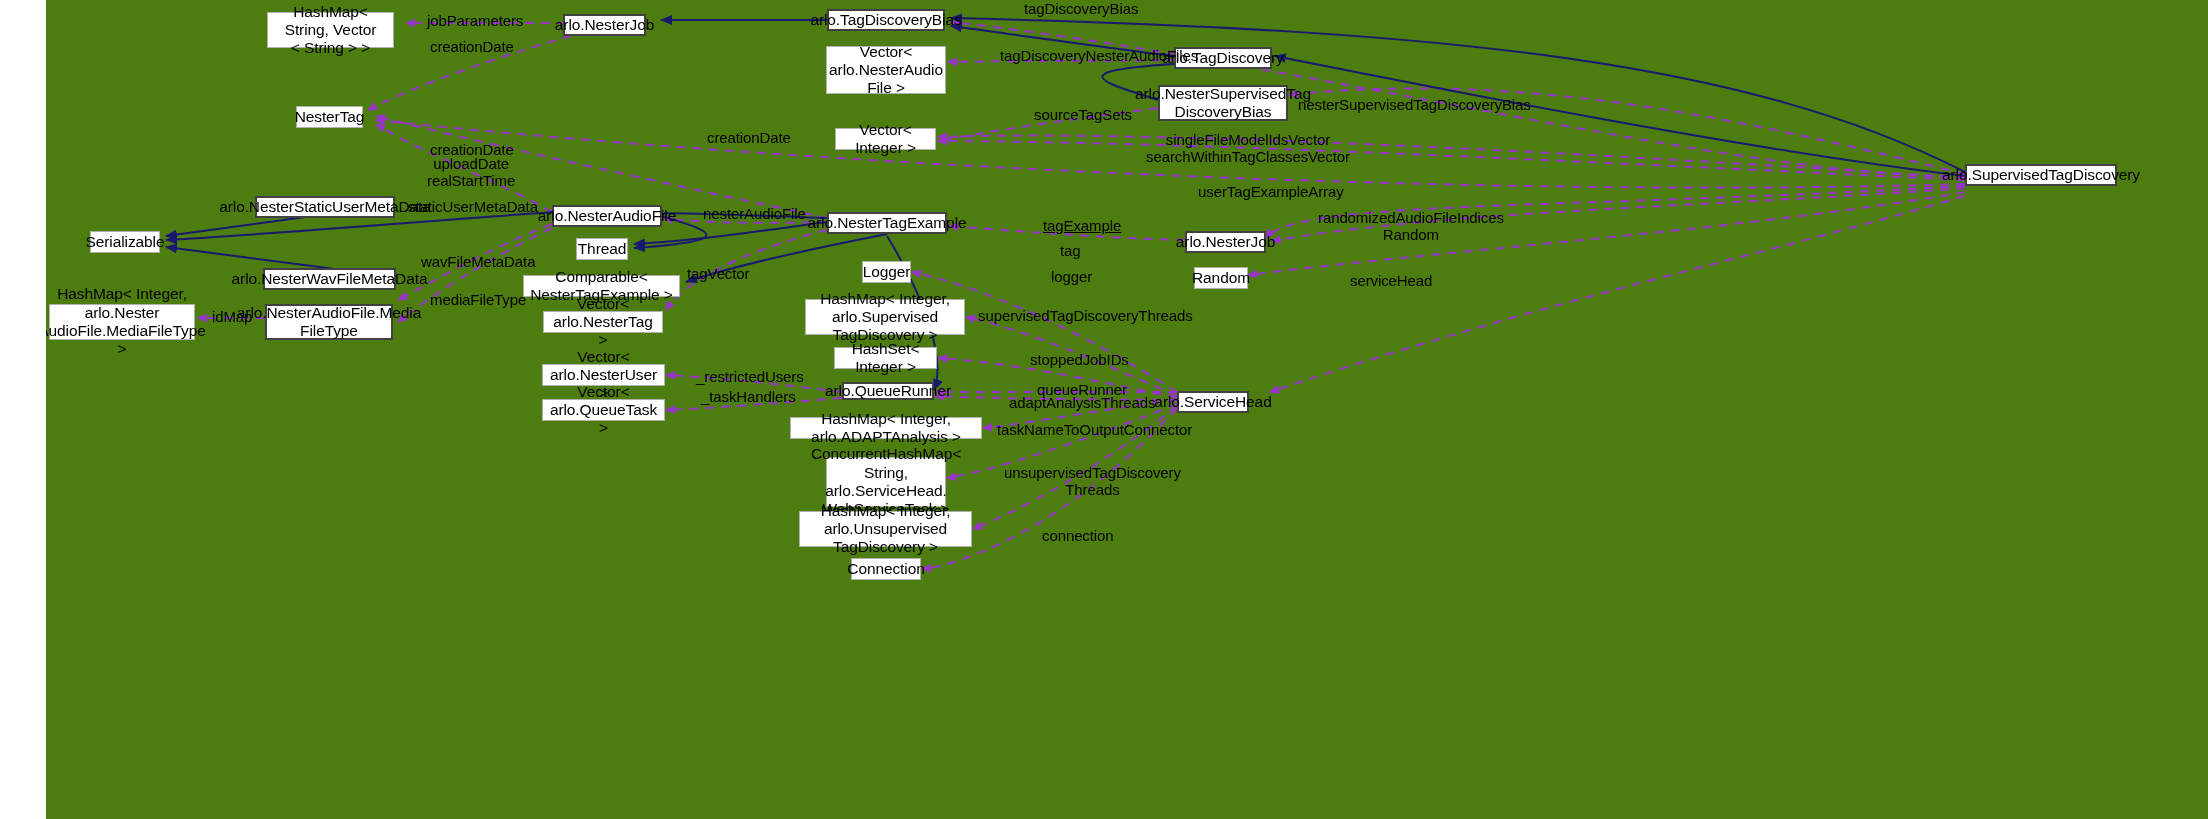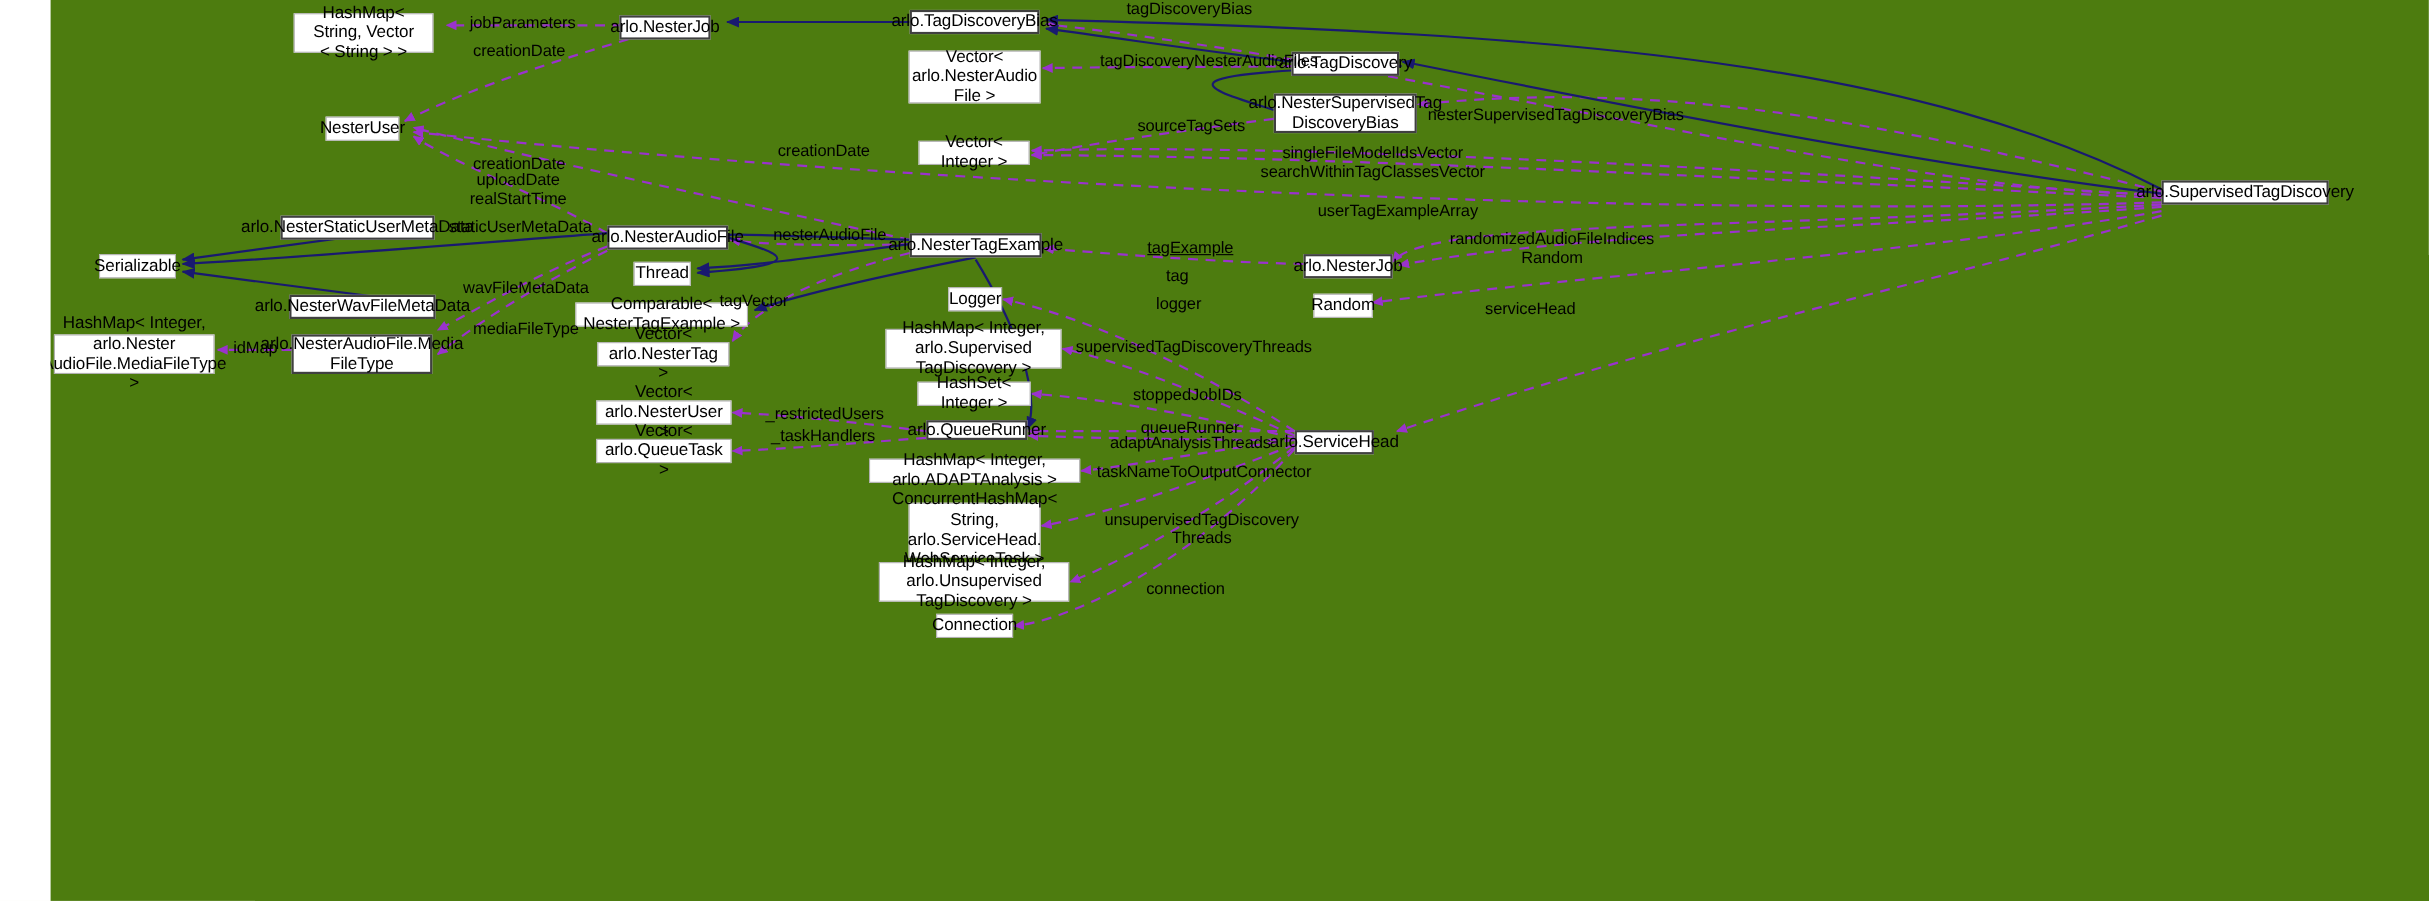--- a/index.html
+++ b/index.html
@@ -135,21 +135,21 @@
   <div class="node bold" style="left:781px; top:9px; width:118px; height:22px;">arlo.TagDiscoveryBias</div>
 
   <div class="node plain" style="left:780px; top:46px; width:120px; height:48px;">Vector&lt; arlo.NesterAudio
 File &gt;</div>
 
   <div class="node bold" style="left:1128px; top:47px; width:98px; height:22px;">arlo.TagDiscovery</div>
 
   <div class="node bold" style="left:1112px; top:85px; width:130px; height:36px;">arlo.NesterSupervisedTag
 DiscoveryBias</div>
 
-  <div class="node plain" style="left:250px; top:106px; width:67px; height:22px;">NesterUser</div>
+  <div class="node plain" style="left:250px; top:106px; width:67px; height:22px;">NesterTag</div>
 
   <div class="node plain" style="left:789px; top:128px; width:101px; height:22px;">Vector&lt; Integer &gt;</div>
 
   <div class="node focus" style="left:1919px; top:164px; width:152px; height:22px;">arlo.SupervisedTagDiscovery</div>
 
   <div class="node bold" style="left:209px; top:196px; width:140px; height:22px;">arlo.NesterStaticUserMetaData</div>
 
   <div class="node bold" style="left:506px; top:205px; width:110px; height:22px;">arlo.NesterAudioFile</div>
 
   <div class="node bold" style="left:781px; top:212px; width:120px; height:22px;">arlo.NesterTagExample</div>
@@ -232,21 +232,21 @@
 
   <div class="edgelabel" style="left:1272px; top:209px;">randomizedAudioFileIndices
 Random</div>
 
   <div class="edgelabel" style="left:1014px; top:242px;">tag</div>
 
   <div class="edgelabel" style="left:375px; top:253px;">wavFileMetaData</div>
 
   <div class="edgelabel" style="left:1005px; top:268px;">logger</div>
 
-  <div class="edgelabel" style="left:608px; top:265px;text-align:center;">tagVector</div>
+  <div class="edgelabel" style="left:641px; top:265px;text-align:center;">tagVector</div>
 
   <div class="edgelabel" style="left:1304px; top:272px;">serviceHead</div>
 
   <div class="edgelabel" style="left:384px; top:291px;">mediaFileType</div>
 
   <div class="edgelabel" style="left:166px; top:308px;">idMap</div>
 
   <div class="edgelabel" style="left:932px; top:307px;">supervisedTagDiscoveryThreads</div>
 
   <div class="edgelabel" style="left:984px; top:351px;">stoppedJobIDs</div>

